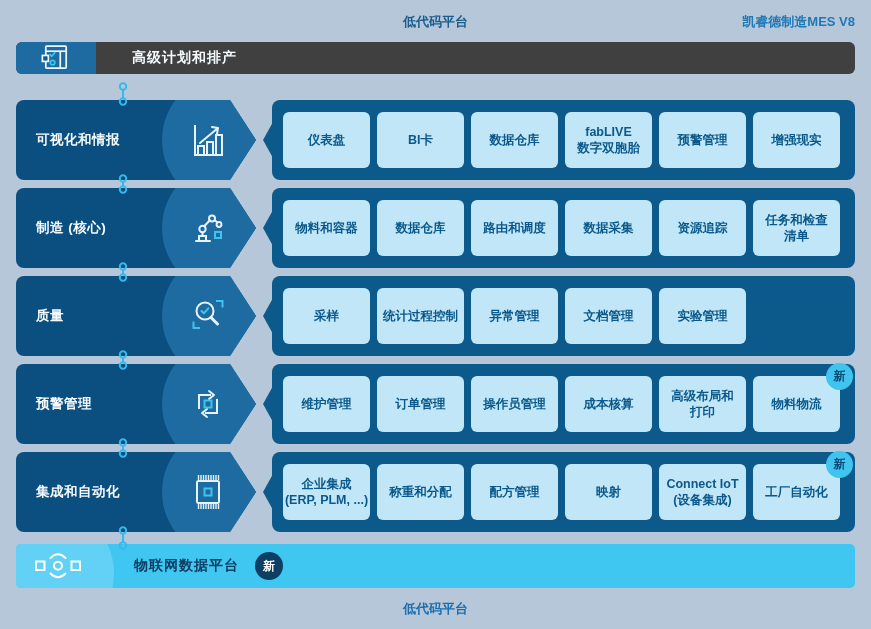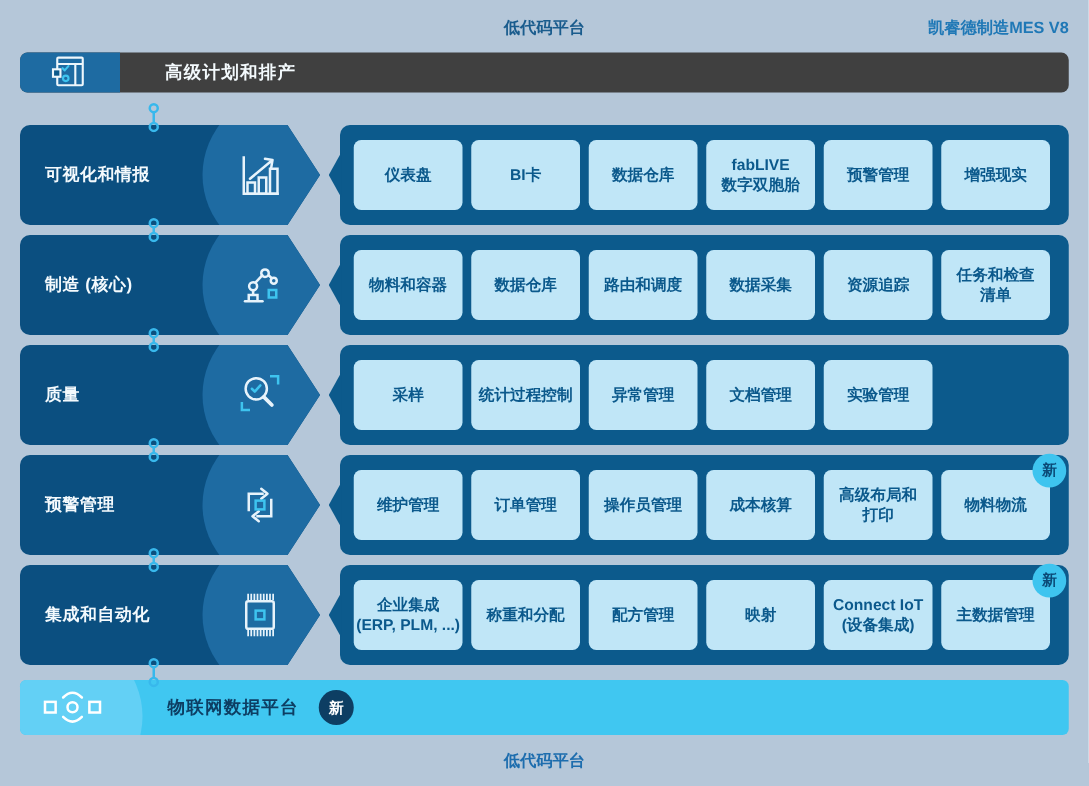--- a/index.html
+++ b/index.html
@@ -261,21 +261,21 @@
         </div>
       <div class="module-box">
           <span class="module-label">映射</span>
         </div>
       <div class="module-box">
           <span class="module-label">Connect IoT
 (设备集成)</span>
         </div>
       <div class="module-box">
         <span class="box-badge">新</span>
-        <span class="module-label">主数据管理</span>
+        <span class="module-label">工厂自动化</span>
       </div>
     </div>
   </div>
 
   <div class="connector" style="top:82px;height:24px">
     <svg width="10" height="24" fill="none" stroke="#38b8ec" stroke-width="2">
       <line x1="5" y1="7" x2="5" y2="17"></line>
         <circle cx="5" cy="4.5" r="3.2"></circle>
         <circle cx="5" cy="19.5" r="3.2"></circle>
     </svg>

